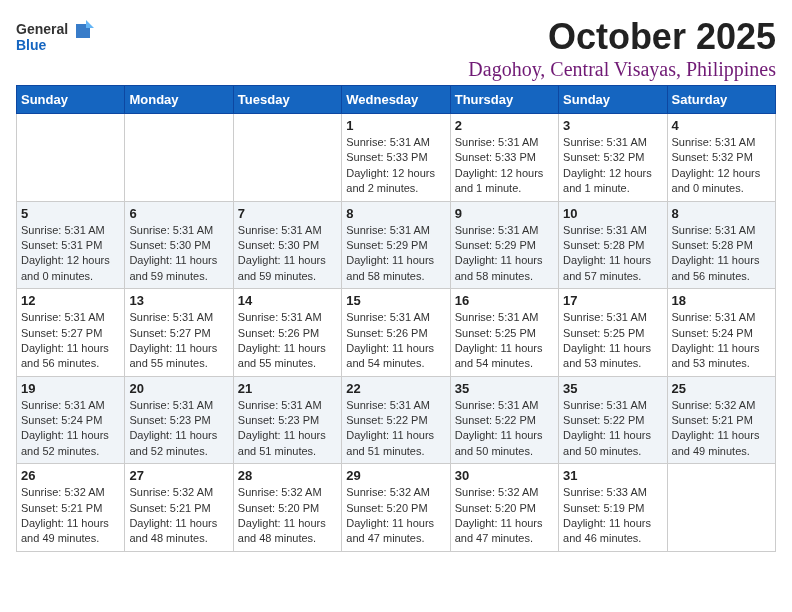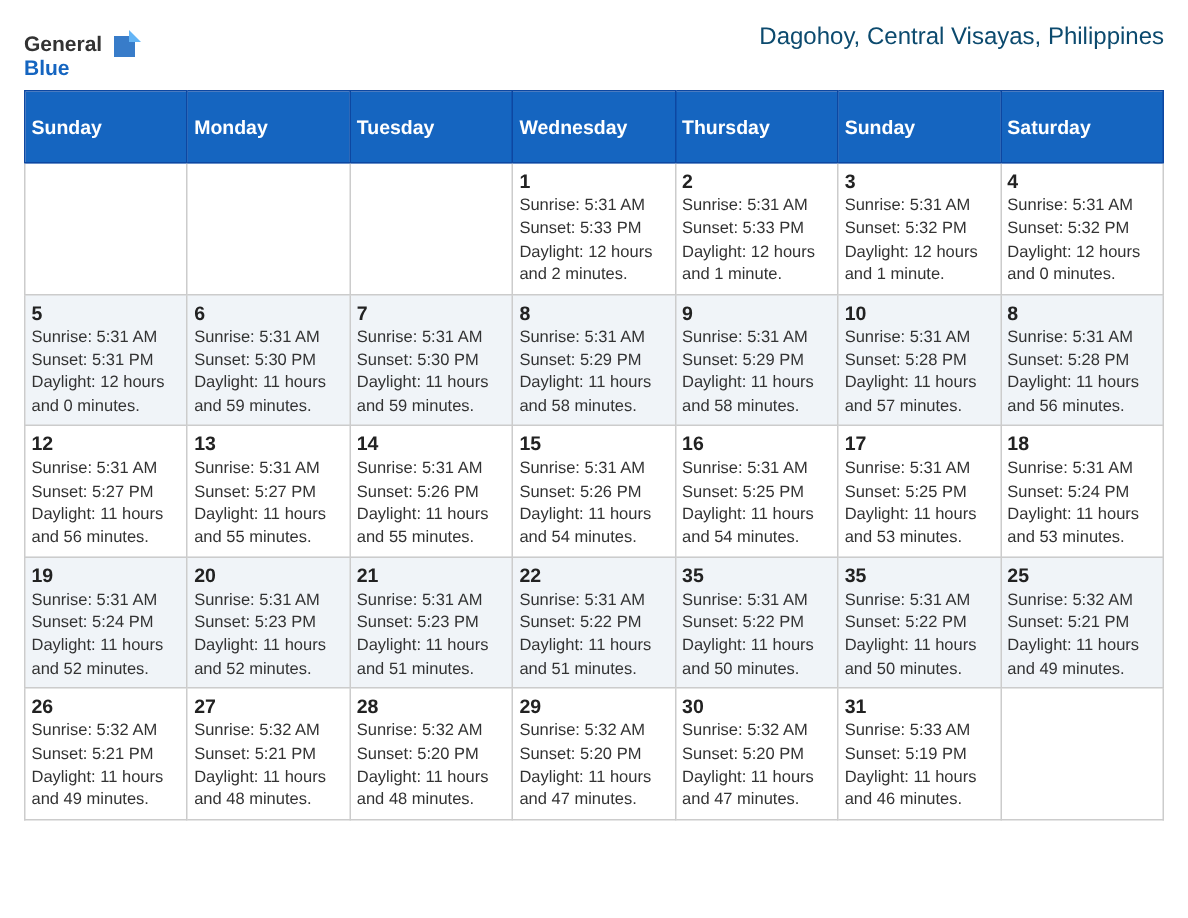--- a/index.html
+++ b/index.html
@@ -23,32 +23,33 @@
     }
     .title-section {
       text-align: right;
     }
     .month-year {
       font-size: 36px;
       font-weight: bold;
       color: #222;
     }
     .location {
-      font-size: 16px;
-      color: #0c4a6e;
+      font-size: 20px;
+      color: #701a75;
+      font-family: Liberation Serif, serif;
     }
     .calendar {
       width: 100%;
       border-collapse: collapse;
       font-size: 11px;
     }
     .calendar th {
       background: #1565c0;
       color: #fff;
-      padding: 16px 4px;
+      padding: 6px 4px;
       text-align: left;
       font-size: 13px;
       font-weight: bold;
       border: 1px solid #0d47a1;
     }
     .calendar td {
       border: 1px solid #ccc;
       vertical-align: top;
       padding: 4px;
       width: calc(100% / 7);
@@ -82,20 +83,21 @@
 <div class="header-section">
   <div class="logo">
     <svg width="80" height="40" viewBox="0 0 80 40">
       <text x="0" y="18" font-size="14" font-weight="bold" fill="#333">General</text>
       <text x="0" y="34" font-size="14" font-weight="bold" fill="#1565c0">Blue</text>
       <polygon points="60,8 74,8 74,22 60,22" fill="#1565c0" opacity="0.85"></polygon>
       <polygon points="70,4 78,12 70,12" fill="#64b5f6"></polygon>
     </svg>
   </div>
   <div class="title-section">
+    <div class="month-year">October 2025</div>
     <div class="location">Dagohoy, Central Visayas, Philippines</div>
   </div>
 </div>
 
 <table class="calendar">
   <thead>
     <tr>
     <th>Sunday</th>
         <th>Monday</th>
         <th>Tuesday</th>

